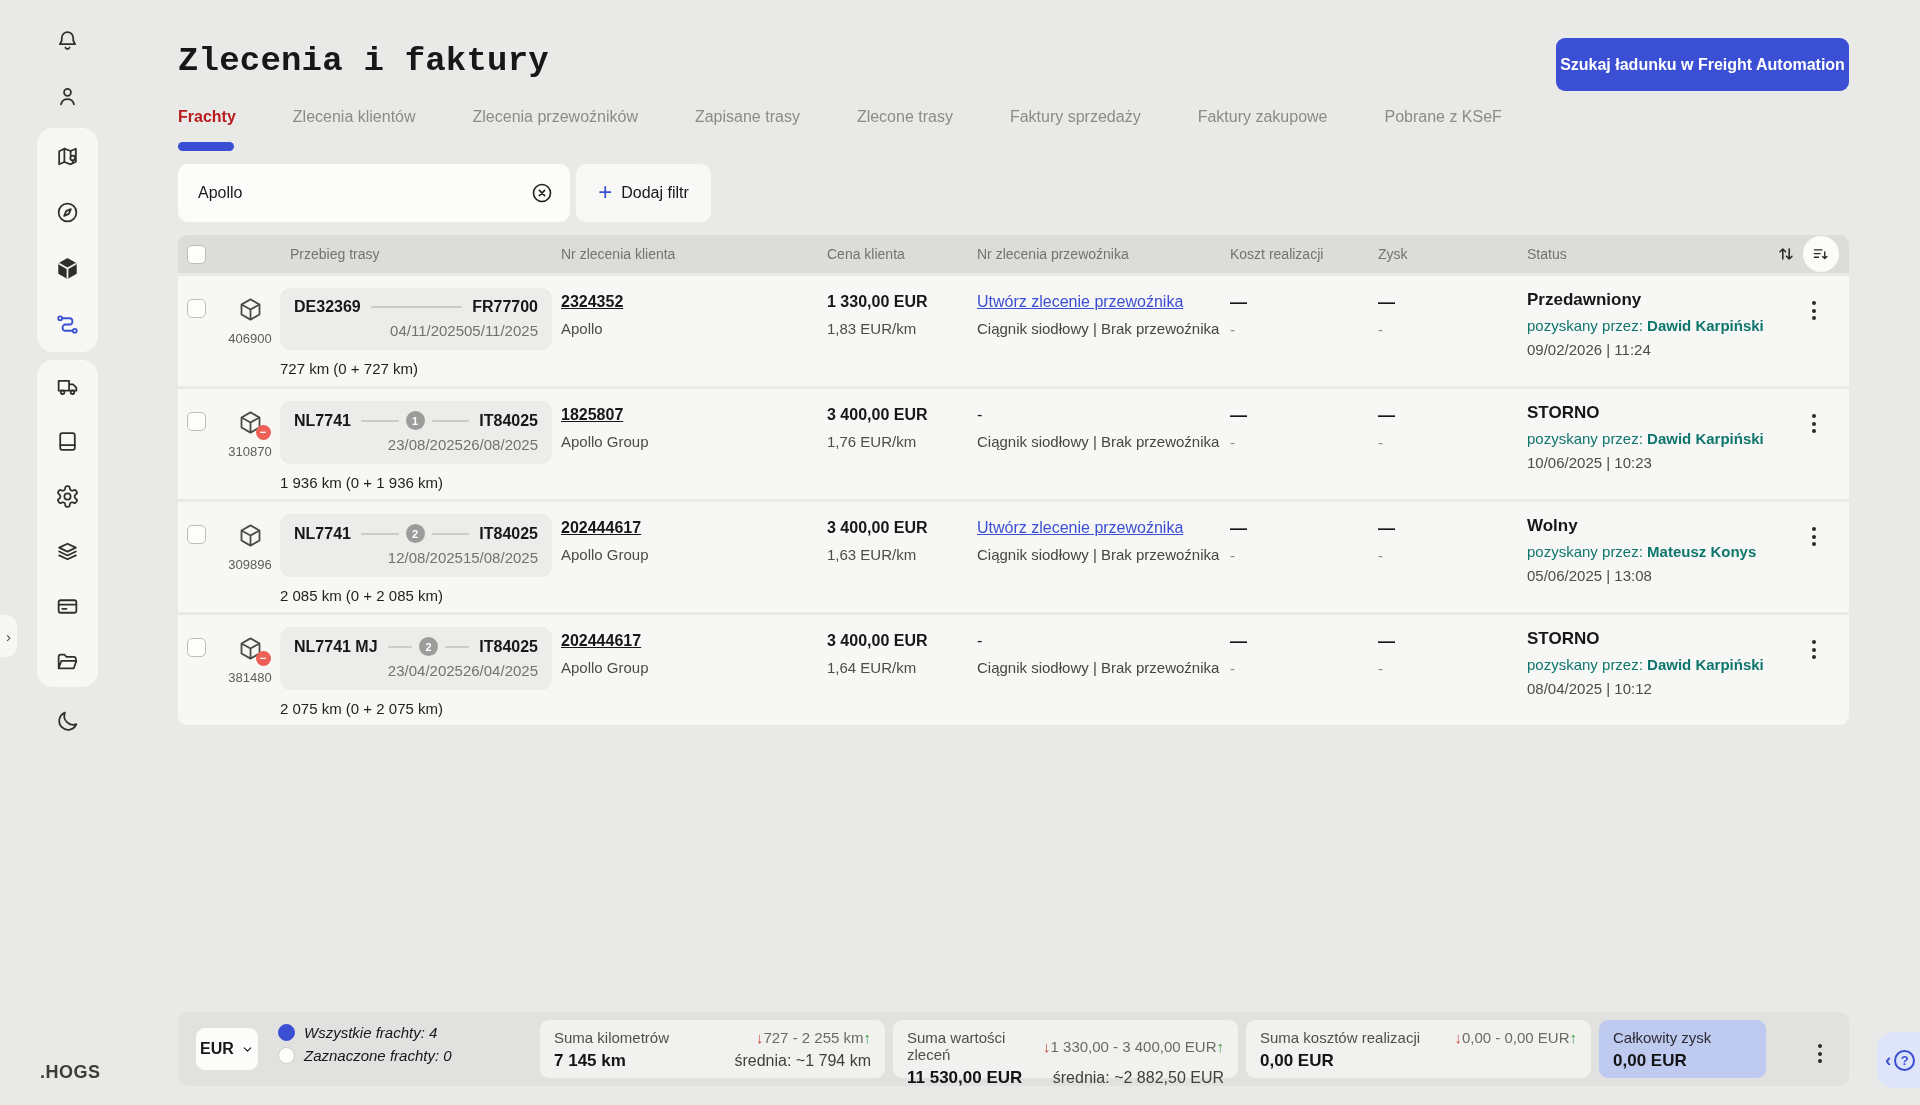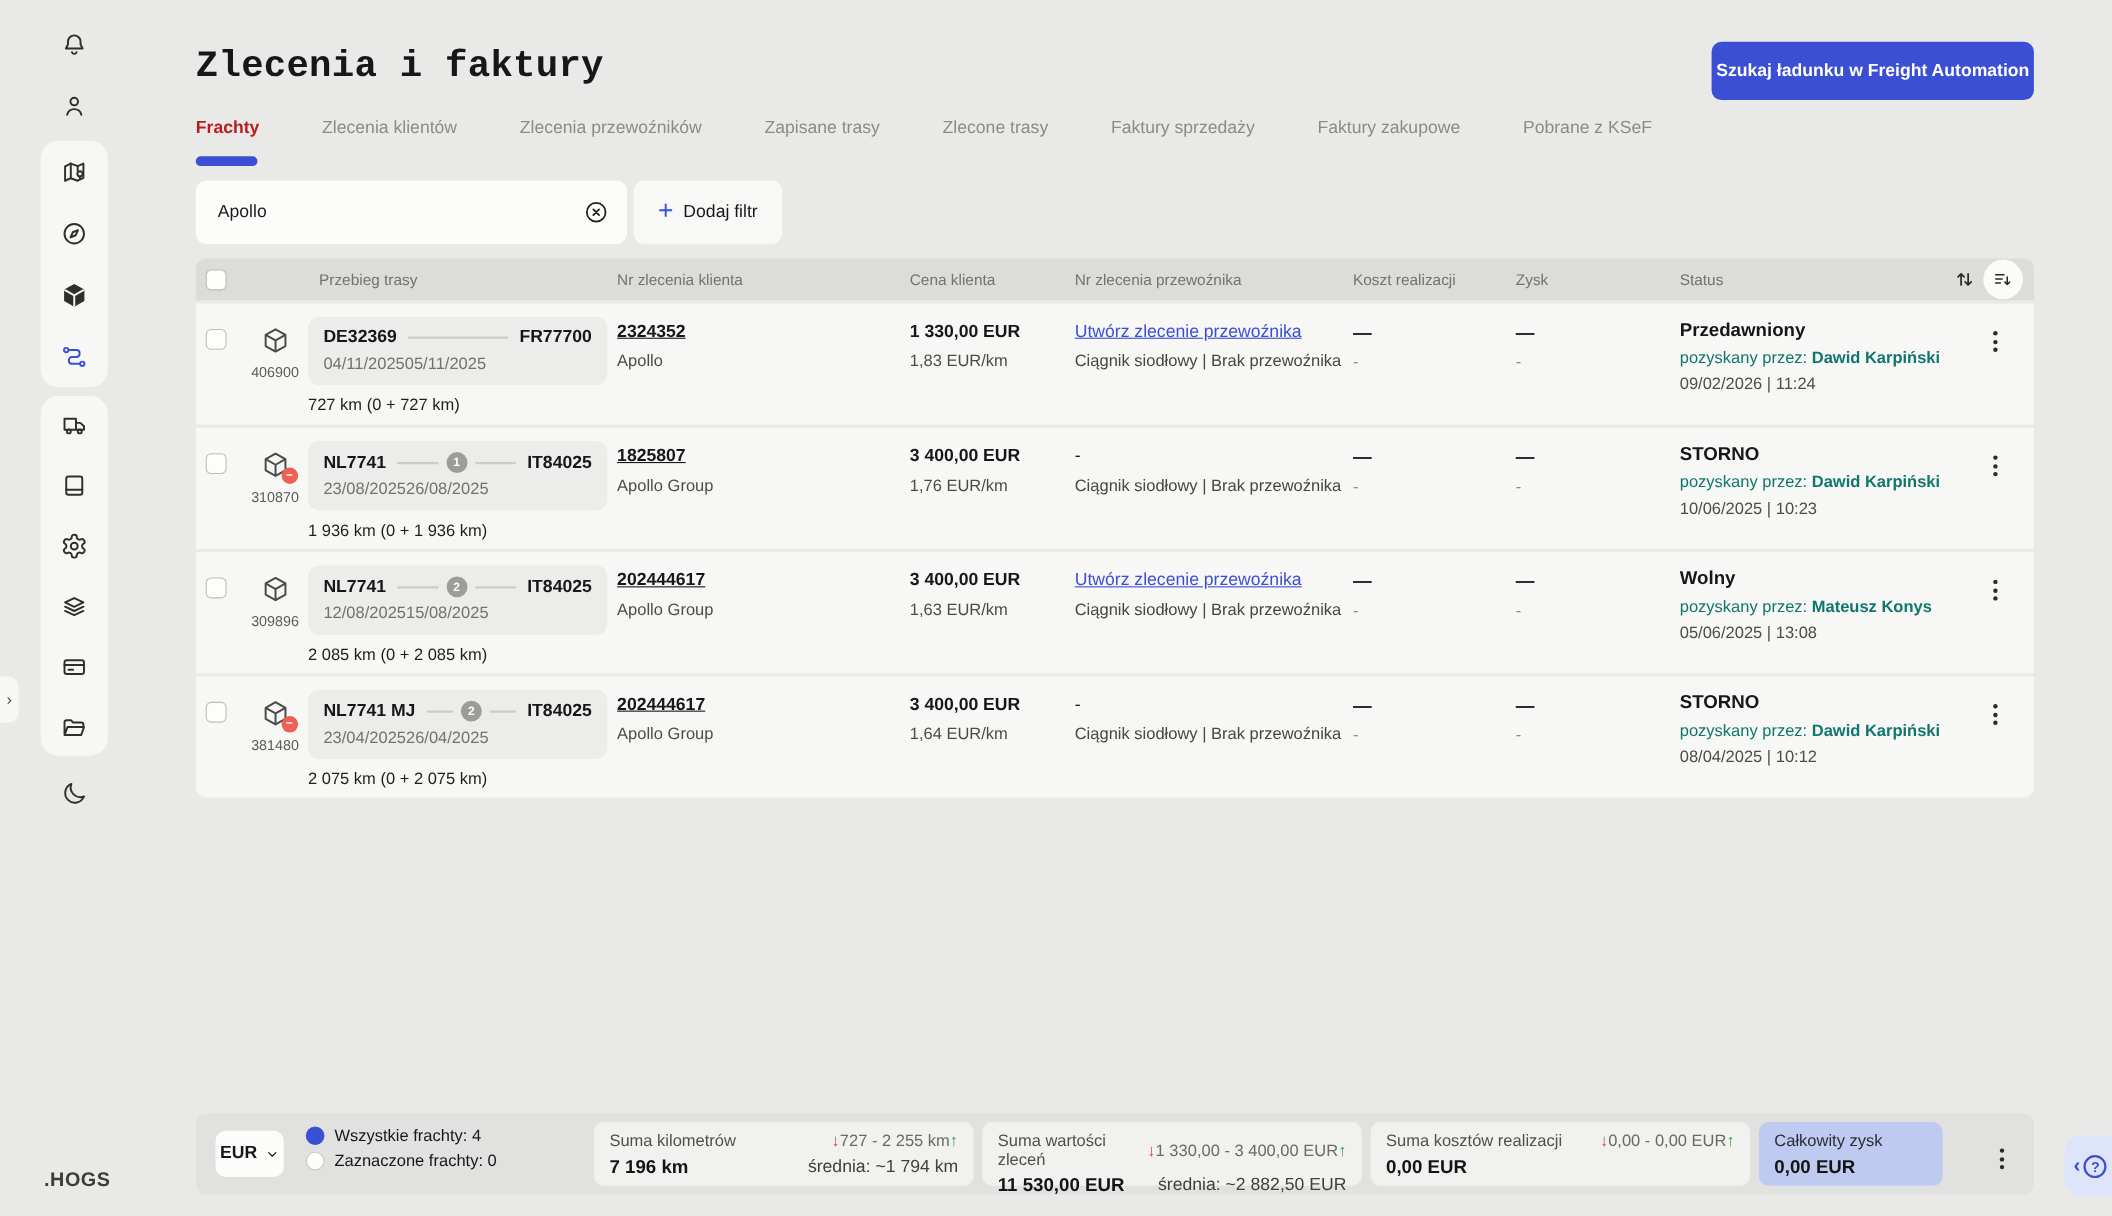--- a/index.html
+++ b/index.html
@@ -80,21 +80,21 @@
   .row-id { margin-top:8px; font-size:13px; color:#5c5c58; }
 
   .route-cell { padding:12px 9px 0 0; }
   .route-card { background:#ececea; border-radius:10px; padding:10px 14px 11px; }
   .route-top { display:flex; align-items:center;text-align:right; }
   .loc { font-size:16px; font-weight:700; white-space:nowrap; }
   .conn { flex:1; display:flex; align-items:center; margin:0 10px; min-width:30px; }
   .conn .line { flex:1; height:2px; background:#cbcbc9; border-radius:1px; }
   .stop-badge { width:19px; height:19px; border-radius:50%; background:#9c9c9a; color:#fff; font-size:11px;
     font-weight:700; display:flex; align-items:center; justify-content:center; margin:0 7px; }
-  .route-dates { display:flex; justify-content:flex-start; margin-top:6px; font-size:15px; color:#72726e; }
+  .route-dates { display:flex; justify-content:flex-end; margin-top:6px; font-size:15px; color:#72726e; }
   .distance { margin-top:10px; font-size:15px; color:#1f1f1d; }
 
   .cell-pad { padding-top:17px; }
   .order-link { font-size:16px; font-weight:700; color:#17171a; text-decoration:underline; cursor:pointer; }
   .sub { margin-top:9px; font-size:15px; color:#4c4c4a; }
   .price { font-size:16px; font-weight:700; }
   .carrier-link { font-size:16px; color:#3b4fd4; text-decoration:underline; cursor:pointer; }
   .carrier-dash { font-size:16px; color:#17171a; }
   .carrier-info { margin-top:9px; font-size:15px; color:#454541; }
   .dash-main { font-size:17px; font-weight:600; }
@@ -107,21 +107,21 @@
   .kebab i { width:4px; height:4px; border-radius:50%; background:#2a2a28; }
   .actions-cell { padding-top:15px; display:flex; justify-content:center; }
 
   
   #footer-bar { position:absolute; left:178px; top:1012px; width:1671px; height:74px; background:#e1e1df;
     border-radius:10px; }
   #currency-select { position:absolute; left:18px; top:16px; width:62px; height:42px; background:#fcfcfa;
     border-radius:9px; display:flex; align-items:center; justify-content:center; gap:7px;
     font-size:16px; font-weight:600; cursor:pointer; }
   #currency-select svg { width:13px; height:13px; stroke:#17171a; stroke-width:2; fill:none; stroke-linecap:round; stroke-linejoin:round; }
-  #radio-group { position:absolute; left:100px; top:12px; display:flex; flex-direction:column; gap:6px; font-size:15px; }
+  #radio-group { position:absolute; left:100px; top:12px; display:flex; flex-direction:column; gap:6px; font-size:15px;font-style:italic; }
   .radio-row { display:flex; align-items:center; gap:9px; cursor:pointer; }
   .radio { width:17px; height:17px; border-radius:50%; background:#fdfdfb; border:1px solid #c9c9c7; }
   .radio.checked { background:#3b4fd4; border:1px solid #3b4fd4; }
   #footer-cards { position:absolute; left:362px; top:8px; display:flex; gap:8px; }
   .f-card { width:345px; height:58px; background:#f1f1ef; border-radius:9px; padding:9px 14px; }
   .f-card .f-top { display:flex; justify-content:space-between; align-items:center; font-size:15px; color:#4f4f4b; }
   .f-card .f-bottom { display:flex; justify-content:space-between; align-items:center; margin-top:5px; }
   .f-value { font-size:17px; font-weight:700; color:#141414; }
   .f-range { color:#6a6a66; white-space:nowrap; }
   .f-range .dn { color:#cb4840; }
@@ -562,21 +562,21 @@
       <span>Zaznaczone frachty: 0</span>
     </div>
   </div>
   <div id="footer-cards">
     <div class="f-card">
       <div class="f-top">
         <span>Suma kilometrów</span>
         <span class="f-range"><span class="dn">↓</span><span>727 - 2 255 km</span><span class="up">↑</span></span>
       </div>
       <div class="f-bottom">
-        <span class="f-value">7 196 km</span>
+        <span class="f-value">7 145 km</span>
         <span class="f-avg">średnia: ~1 794 km</span>
       </div>
     </div>
     <div class="f-card">
       <div class="f-top">
         <span>Suma wartości zleceń</span>
         <span class="f-range"><span class="dn">↓</span><span>1 330,00 - 3 400,00 EUR</span><span class="up">↑</span></span>
       </div>
       <div class="f-bottom">
         <span class="f-value">11 530,00 EUR</span>

